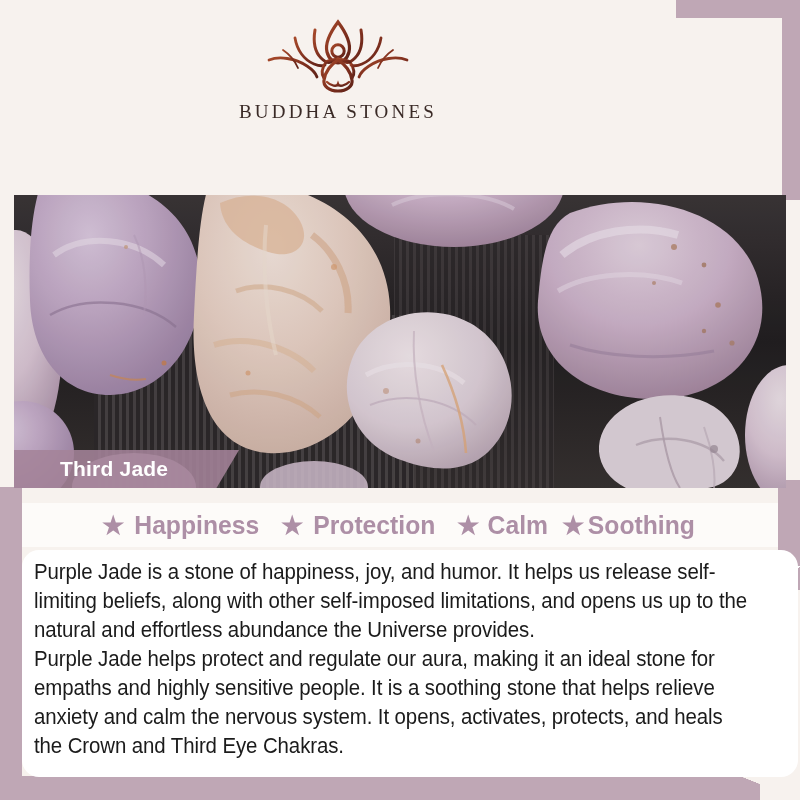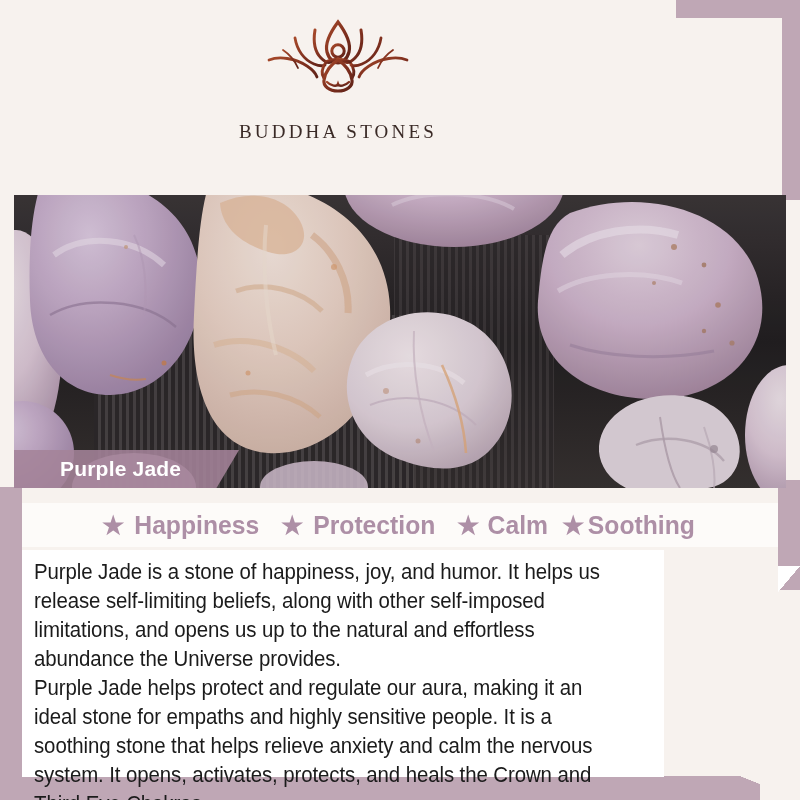--- a/index.html
+++ b/index.html
@@ -43,21 +43,20 @@
   }
 
   
   .header {
     position:absolute; left:0; top:0;
     width:676px; height:140px;
     background:#f7f2ee;
     display:flex; flex-direction:column;
     align-items:center; justify-content:flex-start;
     padding-top:16px;
-    gap:20px;
   }
   .logo-mark { width:170px; height:82px; display:block; }
   .brand-name {
     margin-top:3px;
     font-family:"Liberation Serif", serif;
     font-size:19px;
     letter-spacing:3.2px;
     color:#3a2a26;
   }
 
@@ -122,23 +121,24 @@
   }
   .benefit .star { font-size:25px; line-height:1; }
   .benefit .blabel { margin-left:7px; transform:scaleX(0.95); }
   .benefit + .benefit { margin-left:18px; }
   .benefit.tight + .benefit.tight { margin-left:12px; }
   .benefit.nogap .blabel { margin-left:1px; }
 
   
   .body-copy {
     position:absolute; left:22px; top:550px;
-    width:642px; height:227px;
+    width:776px; height:227px;
     background:#ffffff;
     padding:8px 12px 0 12px;
+    border-radius:17px;
   }
   .body-copy p {
     font-size:21.5px;
     line-height:29px;
     color:#1b1b1b;
     font-family:"Liberation Sans", sans-serif;
     transform:scaleX(0.95);
     transform-origin:left center;
     letter-spacing:-0.1px;
   }
@@ -295,21 +295,21 @@
       <ellipse cx="775" cy="240" rx="44" ry="70" fill="url(#lav2)"></ellipse>
 
       <ellipse cx="120" cy="292" rx="62" ry="34" fill="#cdb5cc" opacity="0.9"></ellipse>
       <ellipse cx="300" cy="292" rx="54" ry="26" fill="#d6c2d2" opacity="0.85"></ellipse>
 
       <rect width="772" height="293" fill="#2a1f2a" opacity="0.06"></rect>
     </svg>
   </div>
 
   <div class="stone-tab">
-    <span class="stone-tab-label">Purple Jade</span>
+    <span class="stone-tab-label">Third Jade</span>
   </div>
 
   <div class="benefits">
     <span class="benefit">
       <span class="star">★</span>
       <span class="blabel">Happiness</span>
     </span>
     <span class="benefit">
       <span class="star">★</span>
       <span class="blabel">Protection</span>

